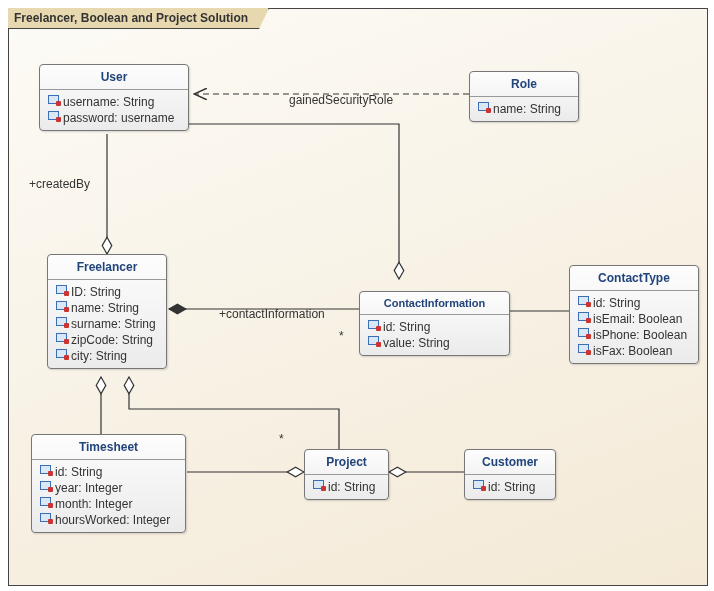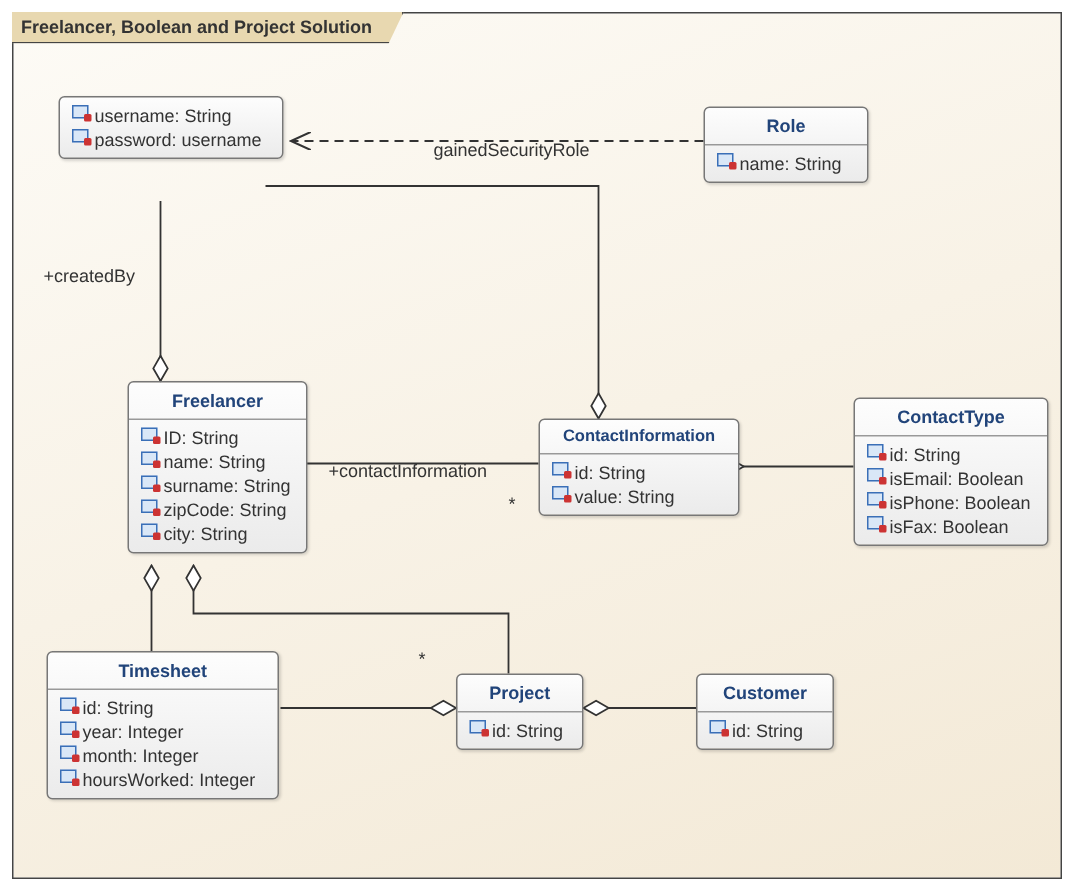--- a/index.html
+++ b/index.html
@@ -129,20 +129,21 @@
     <line x1="380" y1="463" x2="455" y2="463" stroke="#333" stroke-width="1.2" marker-start="url(#opendiamond)"></line>
   </svg>
 
   <div class="edge-label" style="top:68px; left:280px;">gainedSecurityRole</div>
   <div class="edge-label" style="top:152px; left:20px;">+createdBy</div>
   <div class="edge-label" style="top:282px; left:210px;">+contactInformation</div>
   <div class="edge-label" style="top:304px; left:330px;">*</div>
   <div class="edge-label" style="top:407px; left:270px;">*</div>
 
   <div class="uml-class" style="top:55px; left:30px; width:150px;">
+    <div class="uml-name">User</div>
     <div class="uml-attrs">
       <div class="attr-row">
           <span class="attr-icon"></span>
           <span>username: String</span>
         </div>
       <div class="attr-row">
           <span class="attr-icon"></span>
           <span>password: username</span>
         </div>
     </div>
@@ -151,21 +152,21 @@
   <div class="uml-class" style="top:62px; left:460px; width:110px;">
     <div class="uml-name">Role</div>
     <div class="uml-attrs">
       <div class="attr-row">
           <span class="attr-icon"></span>
           <span>name: String</span>
         </div>
     </div>
   </div>
 
-  <div class="uml-class" style="top:245px; left:38px; width:120px;margin-left:38px;">
+  <div class="uml-class" style="top:245px; left:38px; width:120px;">
     <div class="uml-name">Freelancer</div>
     <div class="uml-attrs">
       <div class="attr-row">
           <span class="attr-icon"></span>
           <span>ID: String</span>
         </div>
       <div class="attr-row">
           <span class="attr-icon"></span>
           <span>name: String</span>
         </div>
@@ -177,21 +178,21 @@
           <span class="attr-icon"></span>
           <span>zipCode: String</span>
         </div>
       <div class="attr-row">
           <span class="attr-icon"></span>
           <span>city: String</span>
         </div>
     </div>
   </div>
 
-  <div class="uml-class" style="top:270px; left:350px; width:134px;">
+  <div class="uml-class" style="top:282px; left:350px; width:151px;">
     <div class="uml-name" style="font-size:11px;">ContactInformation</div>
     <div class="uml-attrs">
       <div class="attr-row">
           <span class="attr-icon"></span>
           <span>id: String</span>
         </div>
       <div class="attr-row">
           <span class="attr-icon"></span>
           <span>value: String</span>
         </div>

